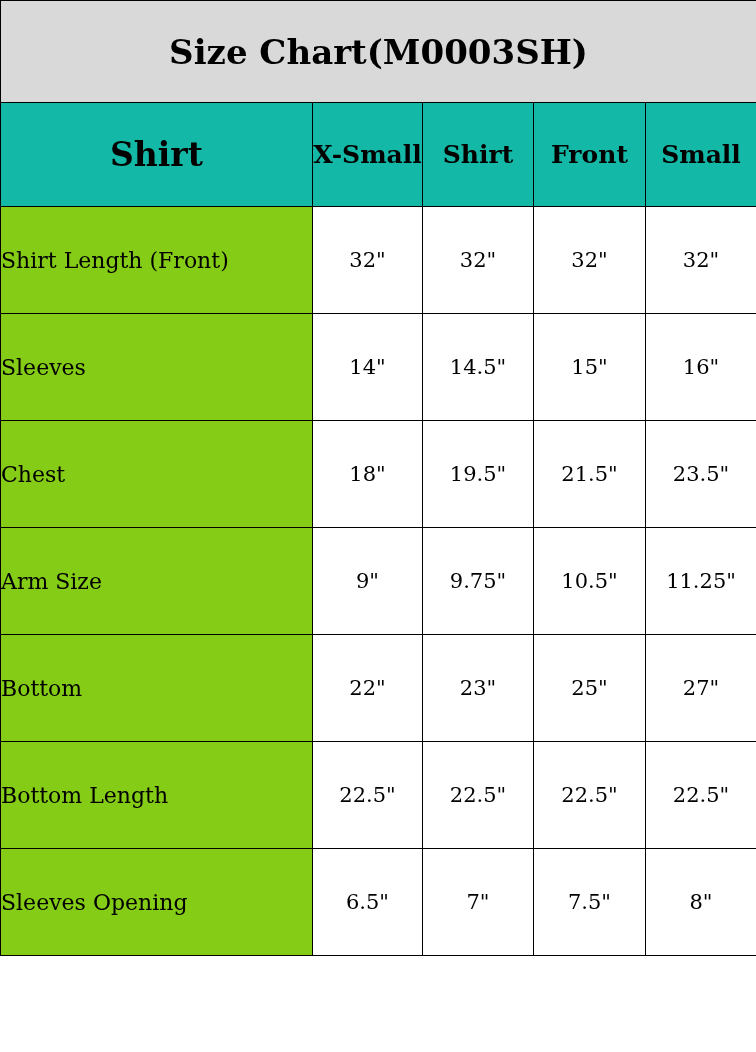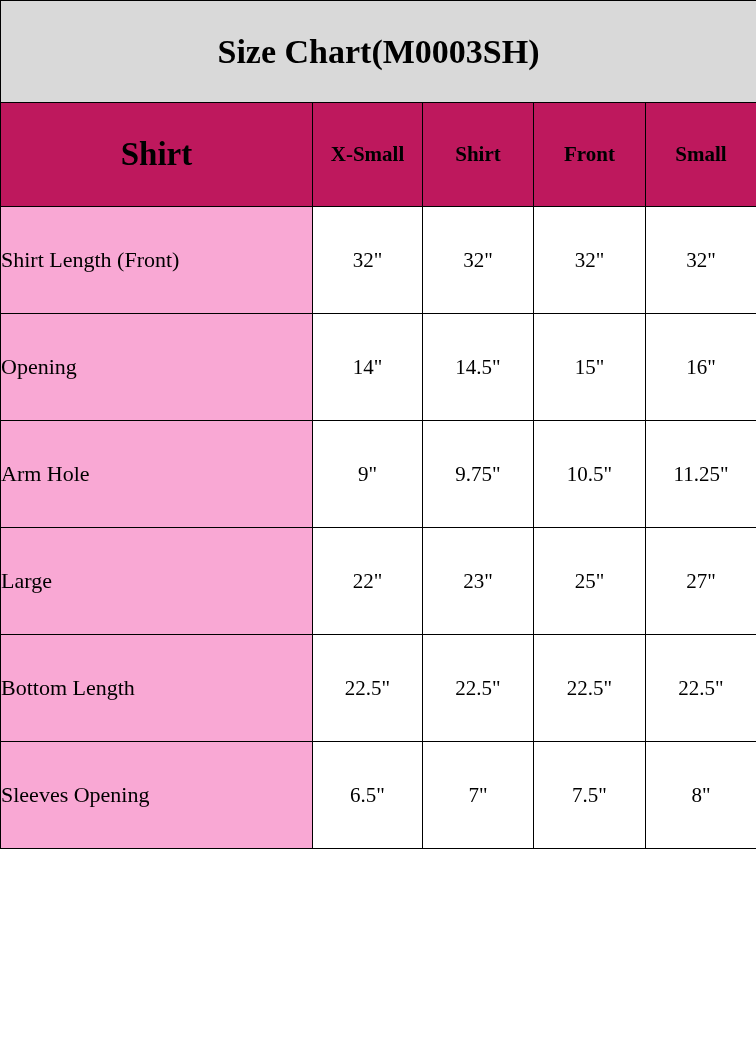--- a/index.html
+++ b/index.html
@@ -11,21 +11,20 @@
     width: 756px;
     height: 1052px;
     font-family: "DejaVu Serif", "Liberation Serif", serif;
     color: #000000;
     overflow: hidden;
   }
   .chart-wrap {
     width: 756px;
     height: 1052px;
     box-sizing: border-box;
-    font-family: Liberation Serif, serif;
   }
   table.size-chart {
     width: 756px;
     border-collapse: collapse;
     table-layout: fixed;
   }
   table.size-chart td,
   table.size-chart th {
     border: 1px solid #000000;
     padding: 0;
@@ -35,36 +34,36 @@
   .title-cell {
     background: #d9d9d9;
     text-align: center;
     height: 101px;
     font-size: 34px;
     font-weight: bold;
     letter-spacing: 0px;
   }
   
   .head-row td {
-    background: #be185d;
+    background: #14b8a6;
     text-align: center;
     height: 103px;
     vertical-align: middle;
   }
   .head-label {
     font-size: 33px;
     font-weight: bold;
   }
   .head-size {
-    font-size: 21px;
+    font-size: 25px;
     font-weight: bold;
   }
   
   .row-label {
-    background: #f9a8d4;
+    background: #84cc16;
     text-align: left;
     padding-left: 9px;
     font-size: 22px;
     height: 106px;
     vertical-align: middle;
     white-space: nowrap;
   }
   .row-val {
     background: #ffffff;
     text-align: center;
@@ -105,38 +104,45 @@
       <tr>
         <td class="row-label">Shirt Length (Front)</td>
         <td class="row-val">32"</td>
         <td class="row-val">32"</td>
         <td class="row-val">32"</td>
         <td class="row-val">32"</td>
       </tr>
 
 
       <tr>
-        <td class="row-label">Opening</td>
+        <td class="row-label">Sleeves</td>
         <td class="row-val">14"</td>
         <td class="row-val">14.5"</td>
         <td class="row-val">15"</td>
         <td class="row-val">16"</td>
       </tr>
 
+      <tr>
+        <td class="row-label">Chest</td>
+        <td class="row-val">18"</td>
+        <td class="row-val">19.5"</td>
+        <td class="row-val">21.5"</td>
+        <td class="row-val">23.5"</td>
+      </tr>
 
       <tr>
-        <td class="row-label">Arm Hole</td>
+        <td class="row-label">Arm Size</td>
         <td class="row-val">9"</td>
         <td class="row-val">9.75"</td>
         <td class="row-val">10.5"</td>
         <td class="row-val">11.25"</td>
       </tr>
 
       <tr>
-        <td class="row-label">Large</td>
+        <td class="row-label">Bottom</td>
         <td class="row-val">22"</td>
         <td class="row-val">23"</td>
         <td class="row-val">25"</td>
         <td class="row-val">27"</td>
       </tr>
 
       <tr>
         <td class="row-label">Bottom Length</td>
         <td class="row-val">22.5"</td>
         <td class="row-val">22.5"</td>

